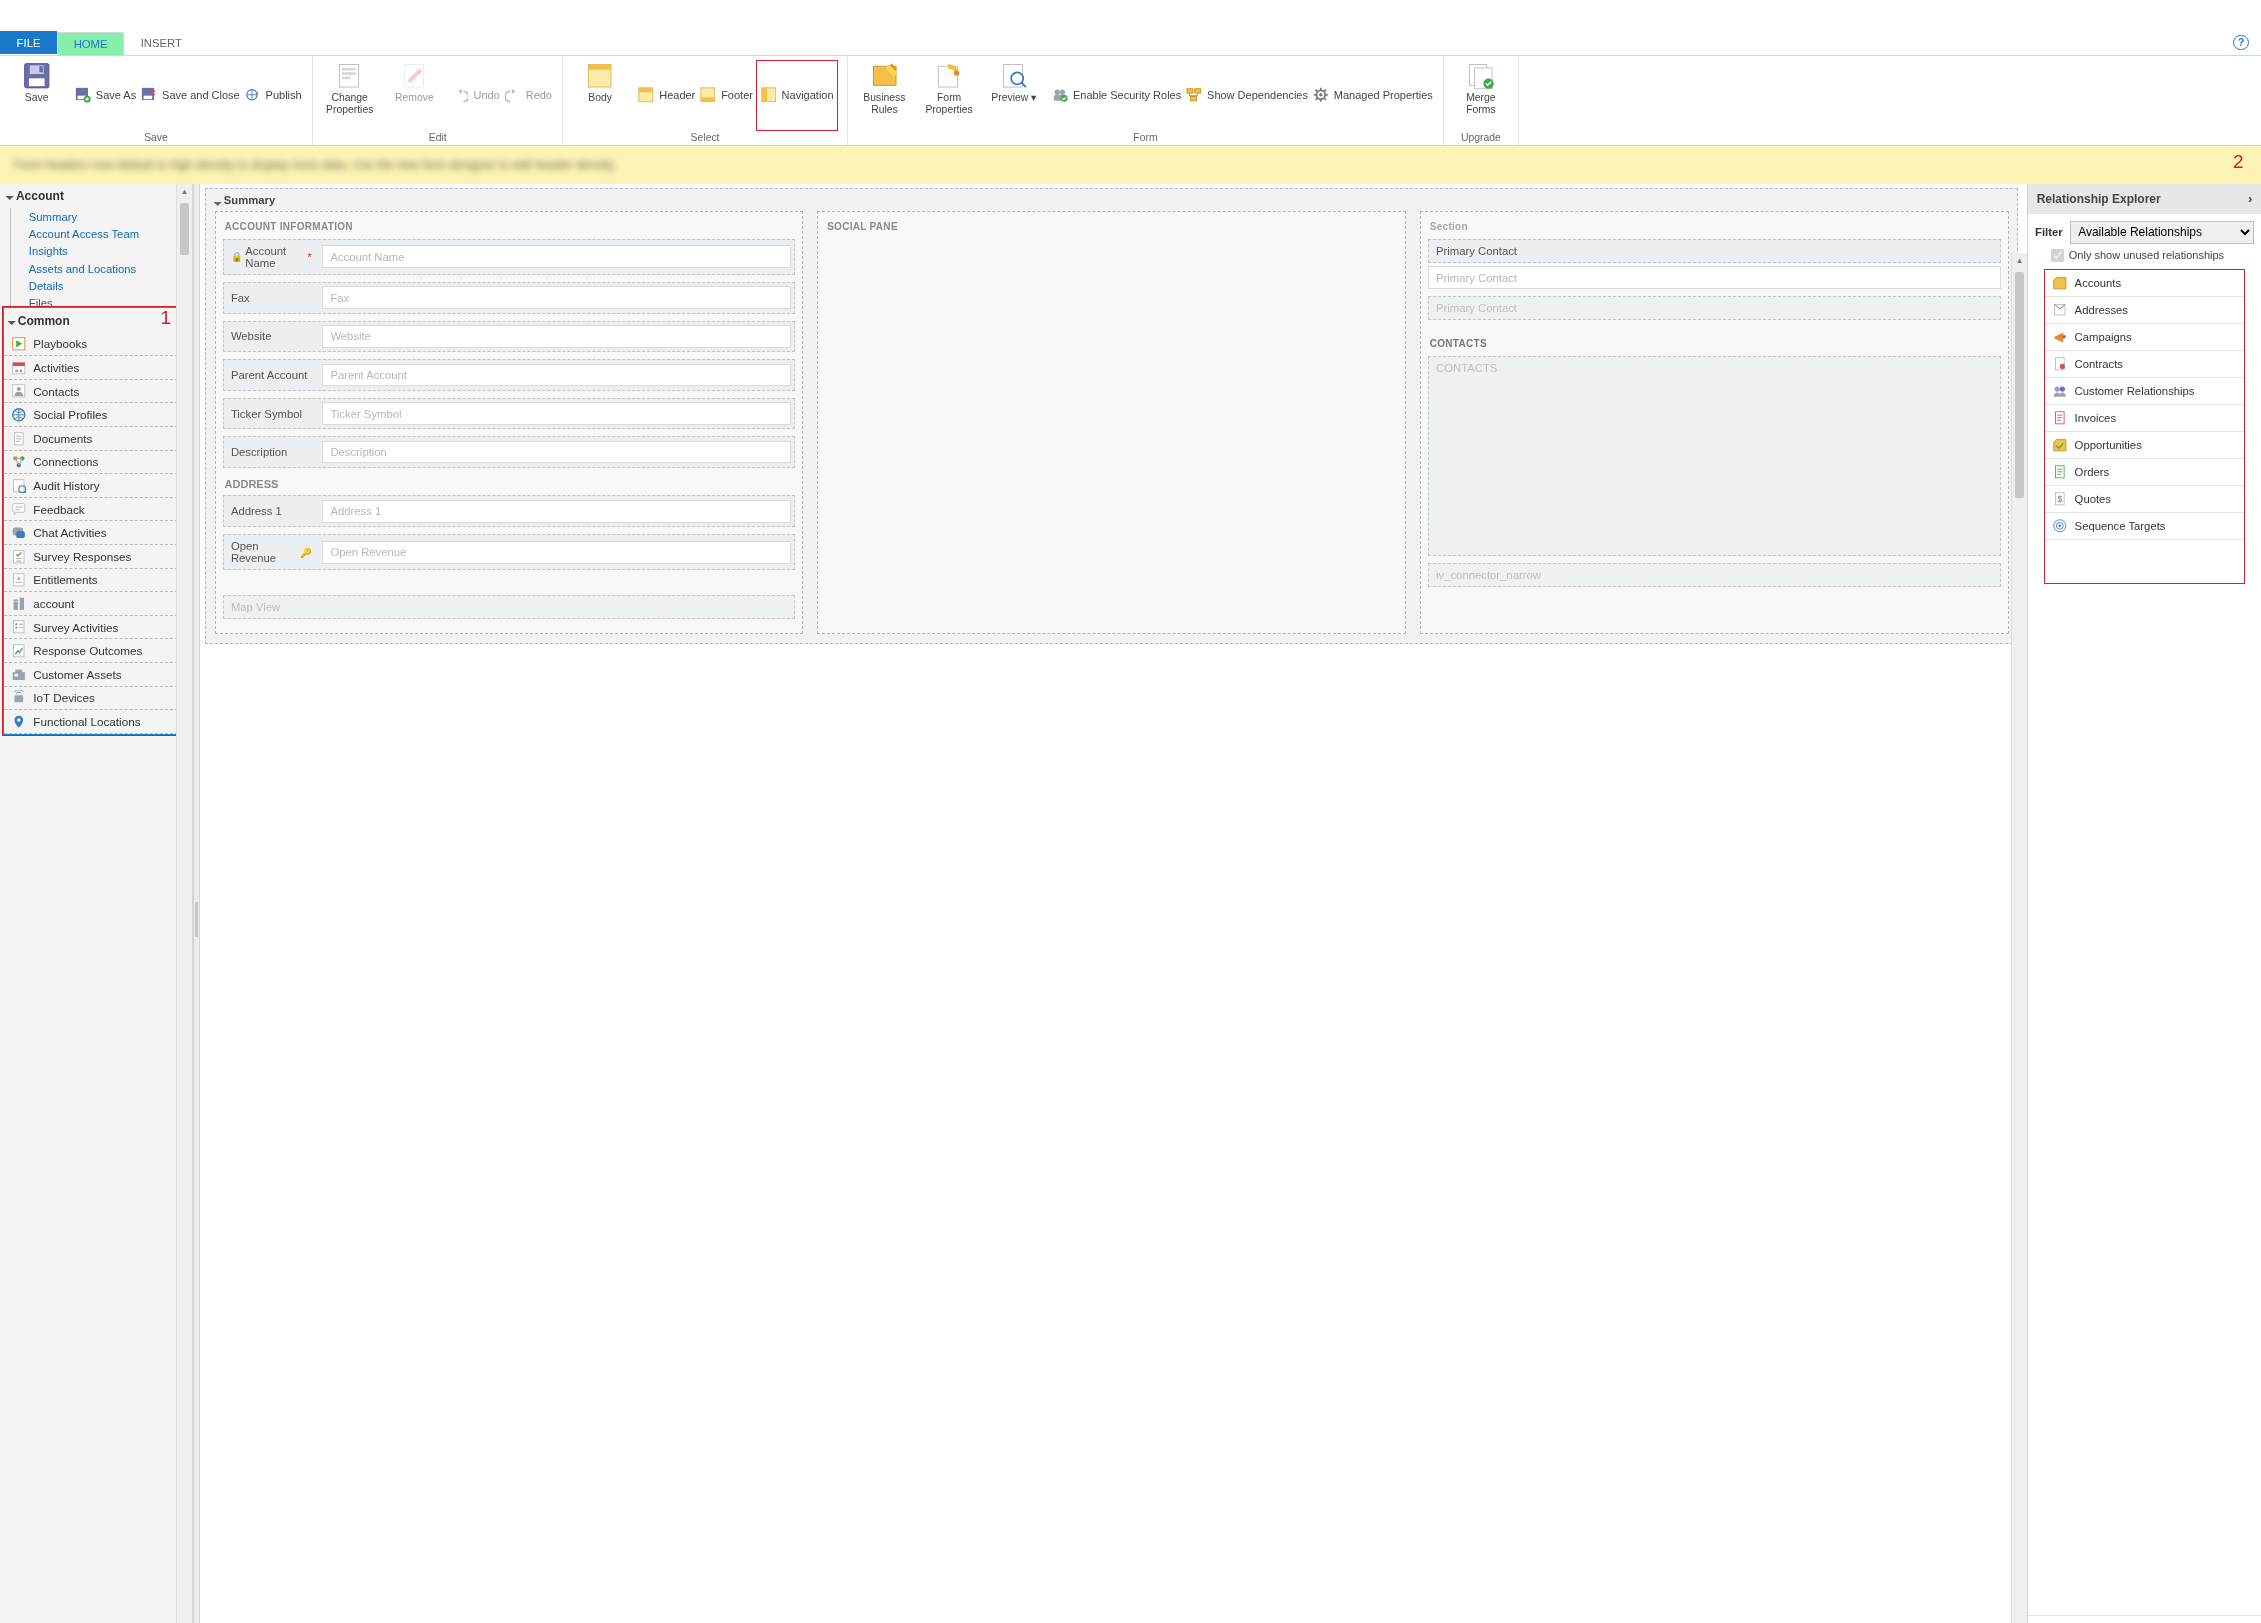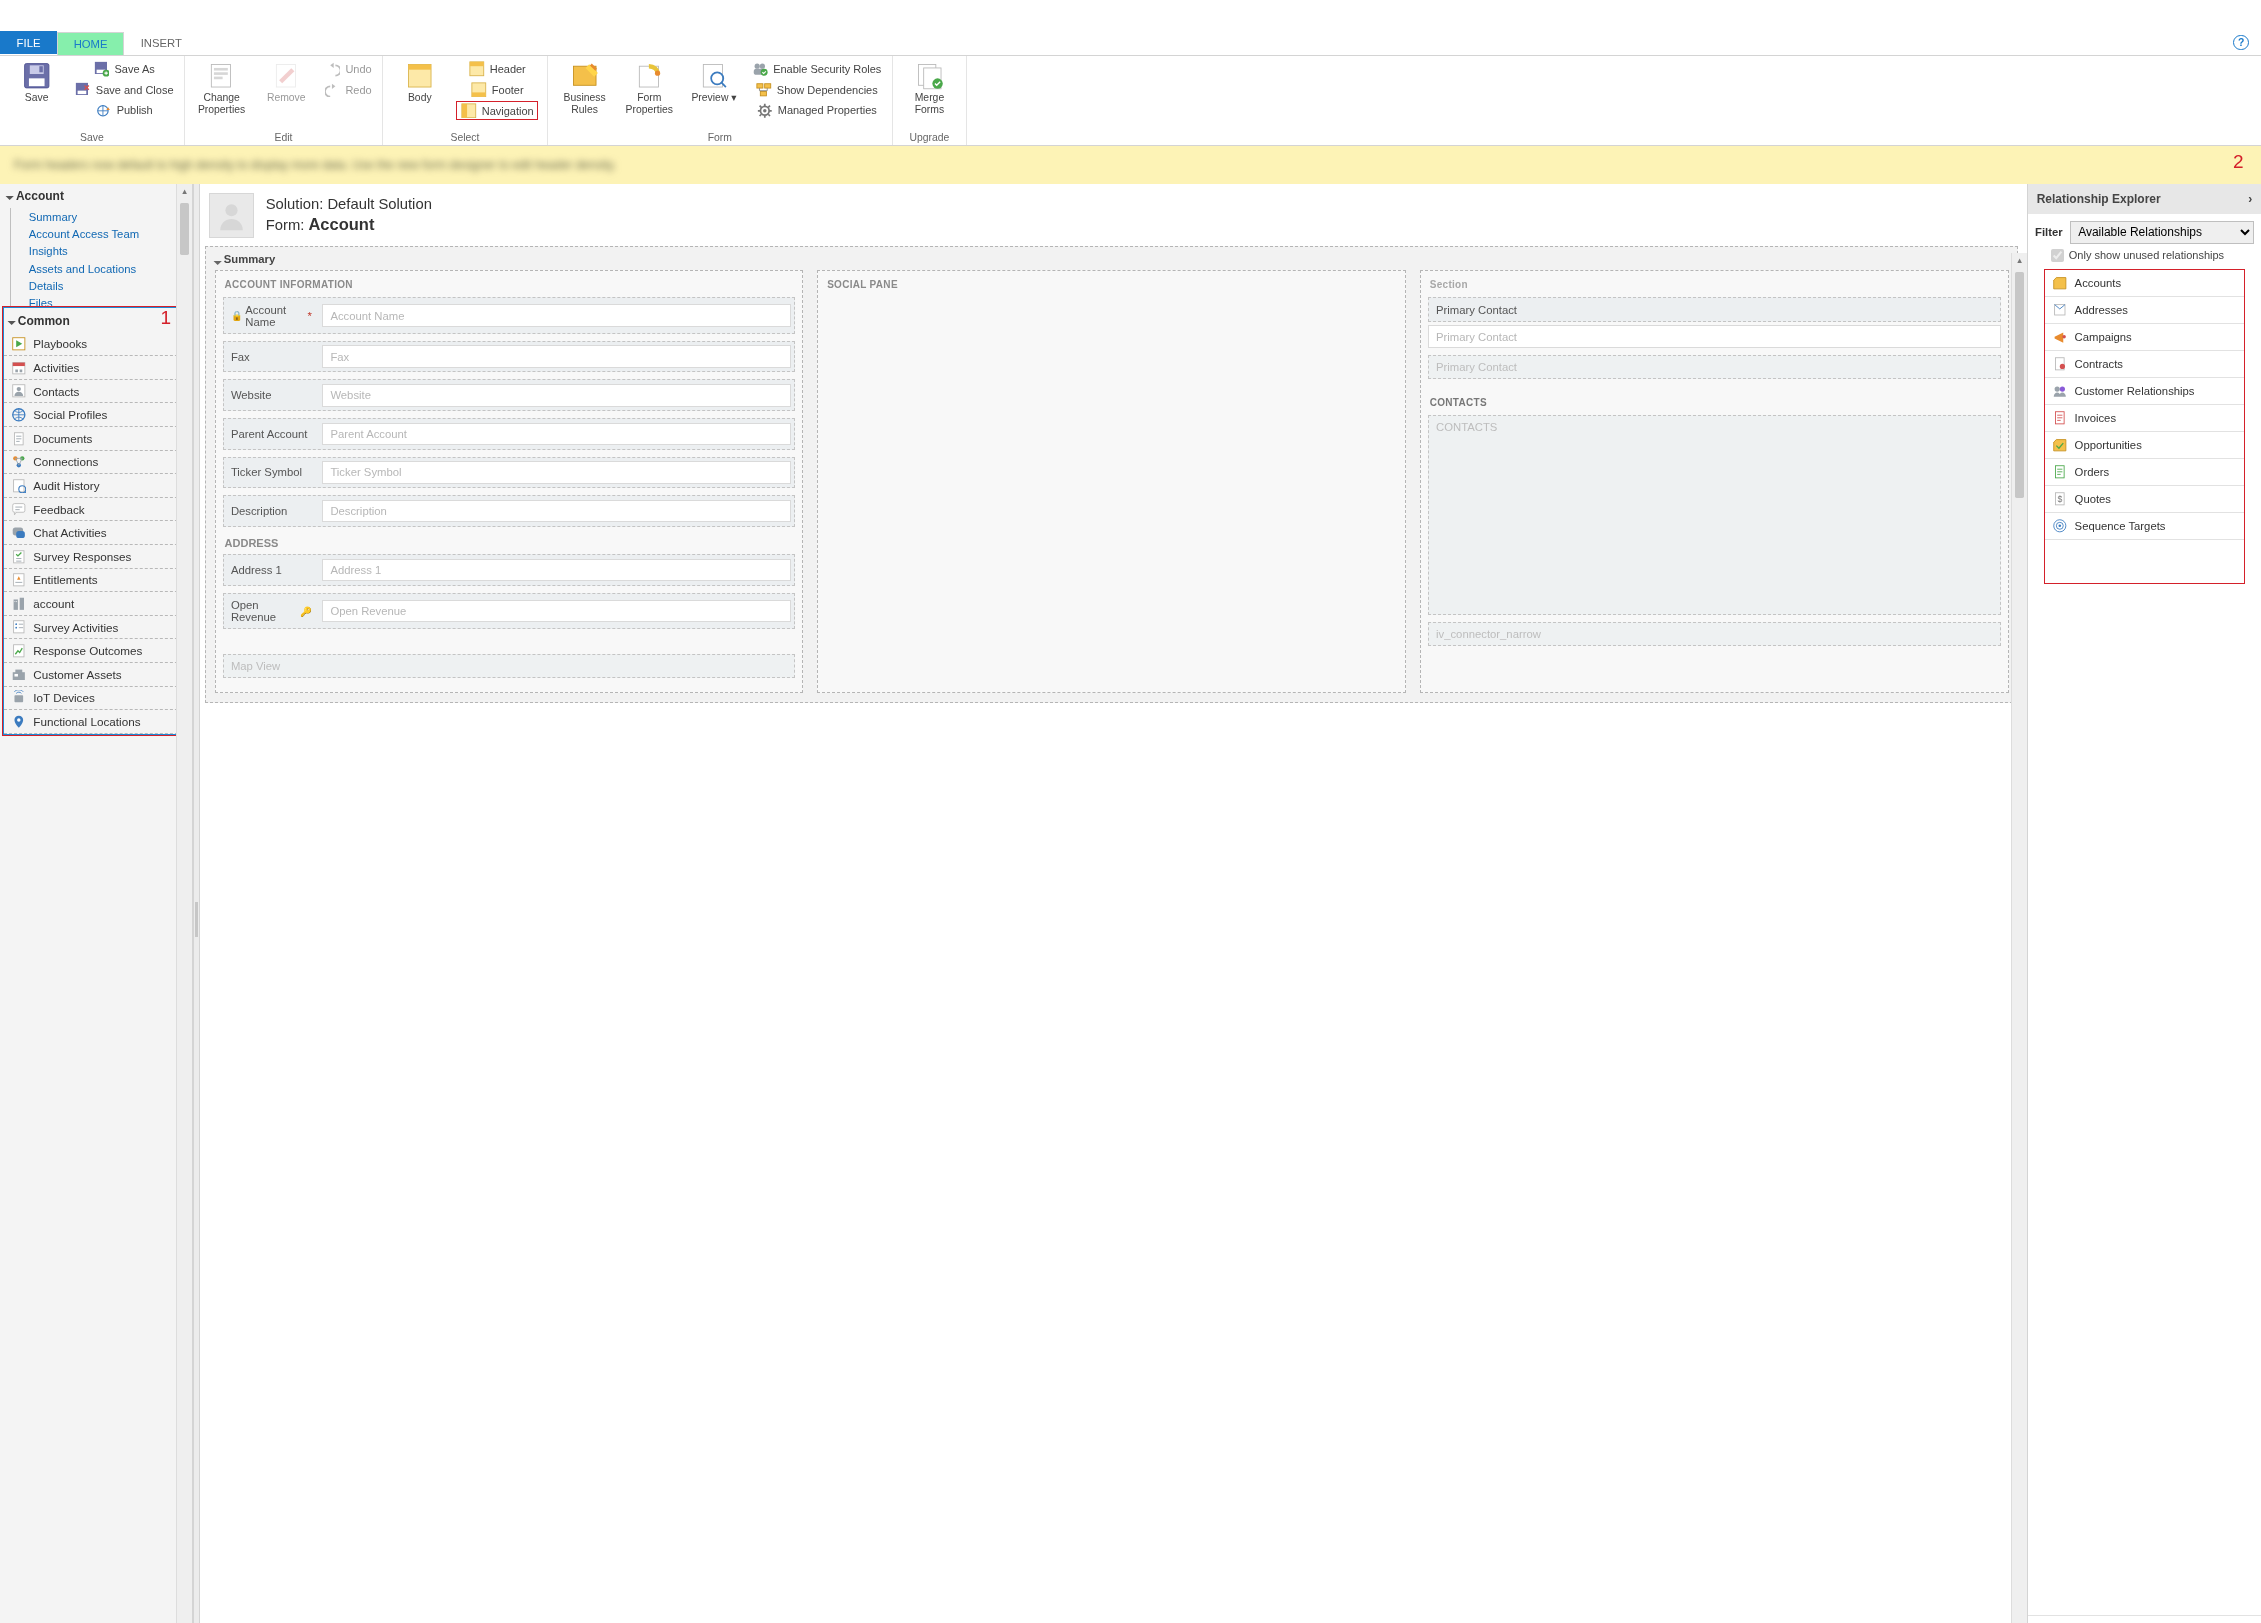--- a/index.html
+++ b/index.html
@@ -12,21 +12,21 @@
 .tab.file { background: #1979ca; color: #fff; }
 .tab.active { color: #1979ca; border-color: #d4d4d4; background: #86efac; position: relative; top: 0.9px; }
 .help-icon { margin-left: auto; margin-right: 12px; width:15.6px; height:15.6px; border-radius:50%; border:1.7px solid #1979ca; color:#1979ca; display:flex; align-items:center; justify-content:center; font-weight:bold; font-size:10.4px;}
 
 .ribbon-body { display: flex; height: 89px; background: #fff; }
 .ribbon-group { border-right: 0.9px solid #e5e5e5; padding: 3.5px 8.7px 0 8.7px; display: flex; flex-direction: column; }
 .ribbon-group-items { display:flex; gap:8.7px; flex:1;}
 .ribbon-group-label { text-align:center; font-size:10.4px; color:#666; padding:1.7px 0;}
 .rbtn-lg { display:flex; flex-direction:column; align-items:center; justify-content:flex-start; width:56px; padding-top:1.7px; cursor:pointer; font-size:10.4px; color:#444; text-align:center; line-height:1.15;}
 .rbtn-lg .ico { width:29.5px; height:29.5px; margin-bottom:1.7px; display:flex; align-items:center; justify-content:center;}
-.rbtn-col { display:flex; flex-direction:column; gap:1.7px;align-items:center;}
+.rbtn-col { display:flex; gap:1.7px;}
 .rbtn-sm { display:flex; align-items:center; gap:5.2px; cursor:pointer; font-size:11px; color:#444; padding:1.7px 1.7px;}
 .rbtn-sm .ico { width:15.6px; height:15.6px; display:flex; align-items:center; justify-content:center;}
 .nav-highlight { border:1.3px solid #d4202a; padding:0.9px 3.5px;}
 
 
 .info-bar { background:#fdf3b6; height:38px; display:flex; align-items:center; padding:0 14px; position:relative;}
 .info-blur { filter: blur(3.5px); color:#6b6b50; font-size:12px;}
 .marker-2 { position:absolute; right:17.4px; top:5.2px; color:#d4202a; font-size:19px; font-weight:400;}
 
 .workspace { display:flex; height: calc(100vh - 153px); }
@@ -531,32 +531,20 @@
       <div class="sb-thumb" style="height:52px; margin-top:3.5px;"></div>
       <div style="flex:1"></div>
     </div>
   </div>
 
   <div class="splitter">
       <div class="grip"></div>
     </div>
 
   <div class="canvas">
-    <div class="form-head">
-      <div class="avatar">
-        <svg width="33" height="33" viewBox="0 0 38 38">
-            <circle cx="19" cy="13" r="7" fill="#d7d7d7"></circle>
-            <path d="M6 36c0-8 6-13 13-13s13 5 13 13" fill="#d7d7d7"></path>
-          </svg>
-      </div>
-      <div class="form-head-txt">
-        <div class="line1"><span>Solution: </span><span>Default Solution</span></div>
-        <div class="line2"><span>Form: </span><b>Account</b></div>
-      </div>
-    </div>
 
     <div class="summary-sec">
       <div class="sec-title">Summary</div>
       <div class="cols">
 
         <div class="col">
           <div class="col-title">ACCOUNT INFORMATION</div>
           <div id="fields1">
               <div class="field">
                 <div class="flabel">

